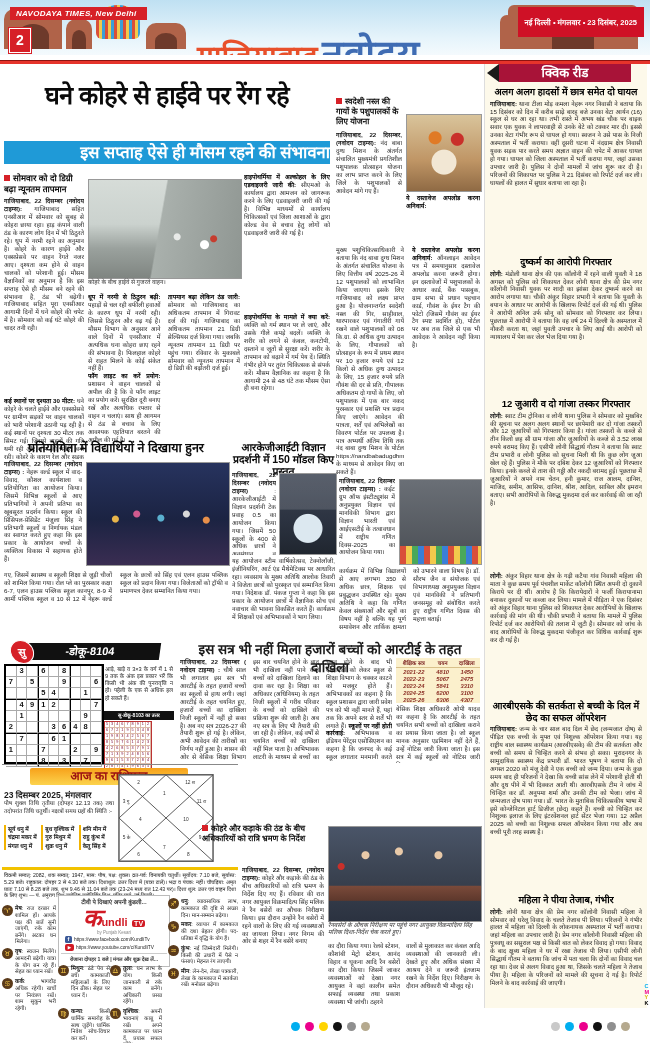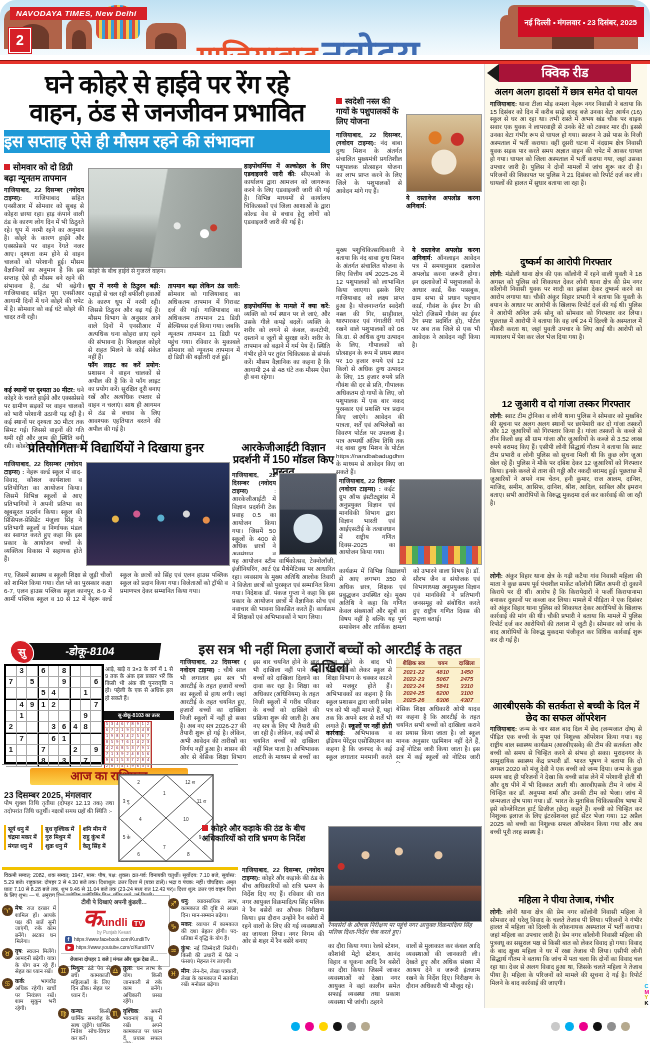--- a/index.html
+++ b/index.html
@@ -1,17 +1,17 @@
 <!DOCTYPE html>
 <html><head>
 <meta charset="utf-8">
 <style>
   html,body{margin:0;padding:0;background:#ffffff;}
   .page{position:relative;width:650px;height:1043px;background:#fff;overflow:hidden;
-        font-family:"Liberation Sans","DejaVu Sans",sans-serif;color:#1a1a1a;border-radius:16px;}
+        font-family:"Liberation Sans","DejaVu Sans",sans-serif;color:#1a1a1a;}
   .abs{position:absolute;}
   
   .mast{left:0;top:4;width:650px;height:55px;background:linear-gradient(180deg,#bfe0f2 0%,#e6f4fb 70%,#f4fafd 100%);overflow:hidden;}
   .mon{position:absolute;top:6;height:49px;}
   .arch{position:absolute;bottom:0;background:#b06349;border-radius:10px 10px 0 0;}
   .arch-in{position:absolute;bottom:0;left:22%;width:56%;height:62%;background:#6e3a2b;border-radius:50% 50% 0 0;}
   .dome{position:absolute;background:repeating-linear-gradient(90deg,#d94f3a 0 3px,#f2c94c 3px 6px,#3aa0d8 6px 9px);border-radius:50% 50% 6px 6px;}
   .ribbon{left:10px;top:7px;background:#d62027;color:#fff;font-size:8px;font-style:italic;font-weight:bold;padding:2px 10px 2px 6px;letter-spacing:.3px;}
   .pagenum{left:9px;top:28px;width:20px;height:23px;background:#d62027;color:#fff;font-size:14px;font-weight:bold;text-align:center;line-height:23px;border:1.5px solid #fff;box-shadow:0 0 0 1px #d62027;}
   .title{left:170px;top:26px;width:320px;text-align:center;white-space:nowrap;}
@@ -24,21 +24,21 @@
   
   .body-txt{font-size:6.2px;line-height:1.28;text-align:justify;color:#1c1c1c;overflow:hidden;}
   .dl{font-weight:bold;}
   .inhead{font-weight:bold;color:#000;}
   .kicker{font-size:8.5px;font-weight:bold;line-height:1.25;color:#111;}
   .ksq{display:inline-block;width:6px;height:6px;background:#d62027;margin-right:3px;}
   .caption{font-size:6px;color:#333;line-height:1.2;}
   .photo{position:absolute;overflow:hidden;border:0.5px solid #999;}
   
   .lead-head{font-size:25px;font-weight:800;line-height:1.12;text-align:center;color:#0a0a0a;letter-spacing:-0.5px;}
-  .bluebar{background:#1f9ad7;color:#fff;font-size:16.5px;font-weight:bold;text-align:left;line-height:23px;height:23px;}
+  .bluebar{background:#1f9ad7;color:#fff;font-size:16.5px;font-weight:bold;text-align:right;line-height:23px;height:23px;}
   .ph-fog{background:
      radial-gradient(circle at 76% 66%,#ffffff 0 4px,rgba(0,0,0,0) 5px),
      radial-gradient(circle at 82% 60%,#c63d2f 0 3px,rgba(0,0,0,0) 4px),
      radial-gradient(circle at 58% 58%,#e8eae8 0 3px,rgba(0,0,0,0) 4px),
      linear-gradient(100deg,rgba(0,0,0,0) 46%,#a9b0ac 47%,#8f9692 100%),
      linear-gradient(180deg,#d6dcd8 0%,#cbd2ce 45%,#9aa19d 70%,#7f8581 100%);}
   
   .pash-head{font-size:16.5px;font-weight:800;text-align:center;line-height:1.18;}
   .ph-pash{background:
      radial-gradient(circle at 38% 28%,#e07a26 0 6px,rgba(0,0,0,0) 7px),
@@ -154,23 +154,22 @@
     <div class="abs pagenum">2</div>
     <div class="abs title">
       <span class="t-city">गाजियाबाद</span>
       <span class="t-brand">नवोदय</span>
       <span class="t-suffix">टाइम्स</span>
     </div>
     <div class="abs datebar">नई दिल्ली • मंगलवार • 23 दिसंबर, 2025</div>
   </div>
   <div class="abs redline"></div>
 
-  <div class="abs" style="left:4px;top:70px;width:326px;height:372px;">
+  <div class="abs" style="left:4px;top:81px;width:326px;height:372px;">
     <div class="lead-head">घने कोहरे से हाईवे पर रेंग रहे</div>
-    <div class="lead-head">वाहन, ठंड से जनजीवन प्रभावित</div>
     <div class="abs bluebar" style="left:0;top:60px;width:326px;">इस सप्ताह ऐसे ही मौसम रहने की संभावना</div>
 
     <div class="abs" style="left:0;top:92px;width:80px;height:280px;">
       <div class="kicker"><span class="ksq"></span><span>सोमवार को दो डिग्री बढ़ा न्यूनतम तापमान</span></div>
       <div class="body-txt" style="margin-top:3px;height:200px;">
         <b class="dl">गाजियाबाद, 22 दिसम्बर (नवोदय टाइम्स):</b><span> गाजियाबाद सहित एनसीआर में सोमवार को सुबह से कोहरा छाया रहा। हाड़ कंपाने वाली ठंड के कारण लोग दिन में भी ठिठुरते रहे। धूप में नरमी रहने का अनुमान है। कोहरे के कारण हाईवे और एक्सप्रेसवे पर वाहन रेंगते नजर आए। दृश्यता कम होने से वाहन चालकों को परेशानी हुई। मौसम वैज्ञानिकों का अनुमान है कि इस सप्ताह ऐसे ही मौसम बने रहने की संभावना है, ठंड भी बढ़ेगी। गाजियाबाद सहित पूरा एनसीआर आगामी दिनों में घने कोहरे की चपेट में है। सोमवार को कई घंटे कोहरे की चादर तनी रही।</span>
       </div>
       <div class="body-txt" style="height:62px;"><b class="inhead">कई स्थानों पर दृश्यता 30 मीटर:</b><span> घने कोहरे के चलते हाईवे और एक्सप्रेसवे पर ग्रामीण सड़कों पर वाहन चालकों को भारी परेशानी उठानी पड़ रही है। कई स्थानों पर दृश्यता 30 मीटर तक सिमट गई। जिससे वाहनों की गति थमी रही और जाम की स्थिति बनी रही। कोहरे के कारण रेल और सड़क यातायात भी प्रभावित हुआ है।</span></div>
     </div>
 

